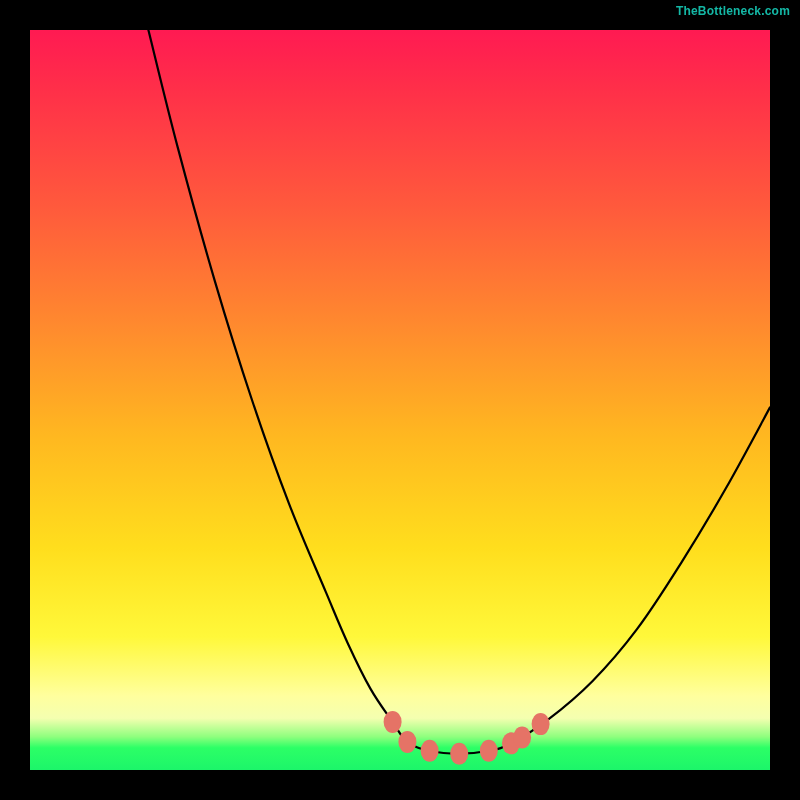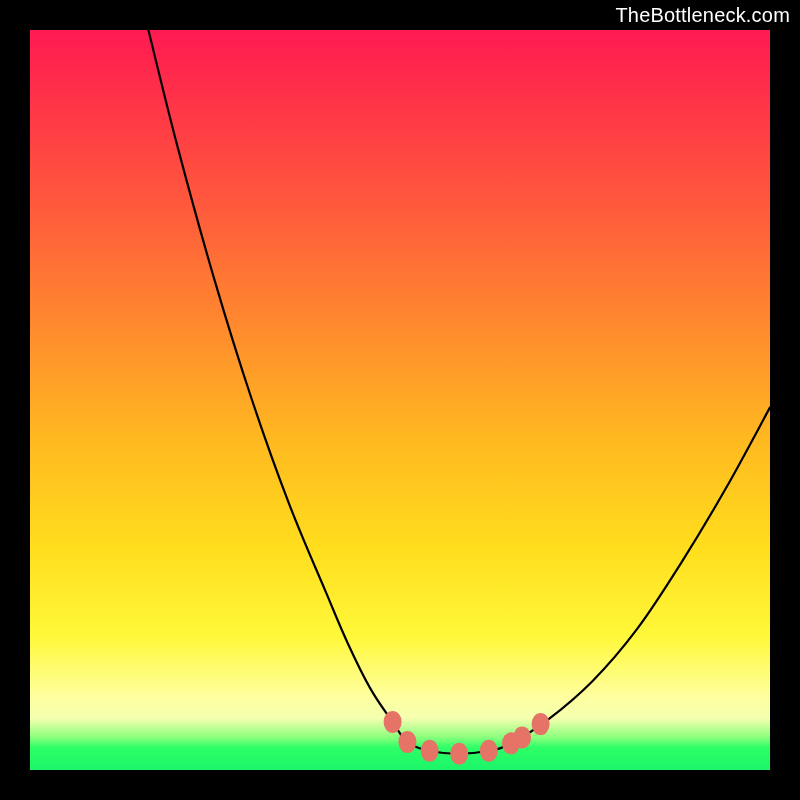--- a/index.html
+++ b/index.html
@@ -47,23 +47,23 @@
   }
   .curve-svg {
     position: absolute;
     left: 0; top: 0;
     width: 740px; height: 740px;
   }
   .watermark {
     position: absolute;
     top: 4px;
     right: 10px;
-    color: #ffffff;
-    font-size: 20px;
-    font-weight: 400;
+    color: #14b8a6;
+    font-size: 12px;
+    font-weight: 700;
     letter-spacing: 0.2px;
     user-select: none;
   }
 </style>
 </head>
 <body>
 
 <div class="frame">
 
   <div class="watermark">TheBottleneck.com</div>

